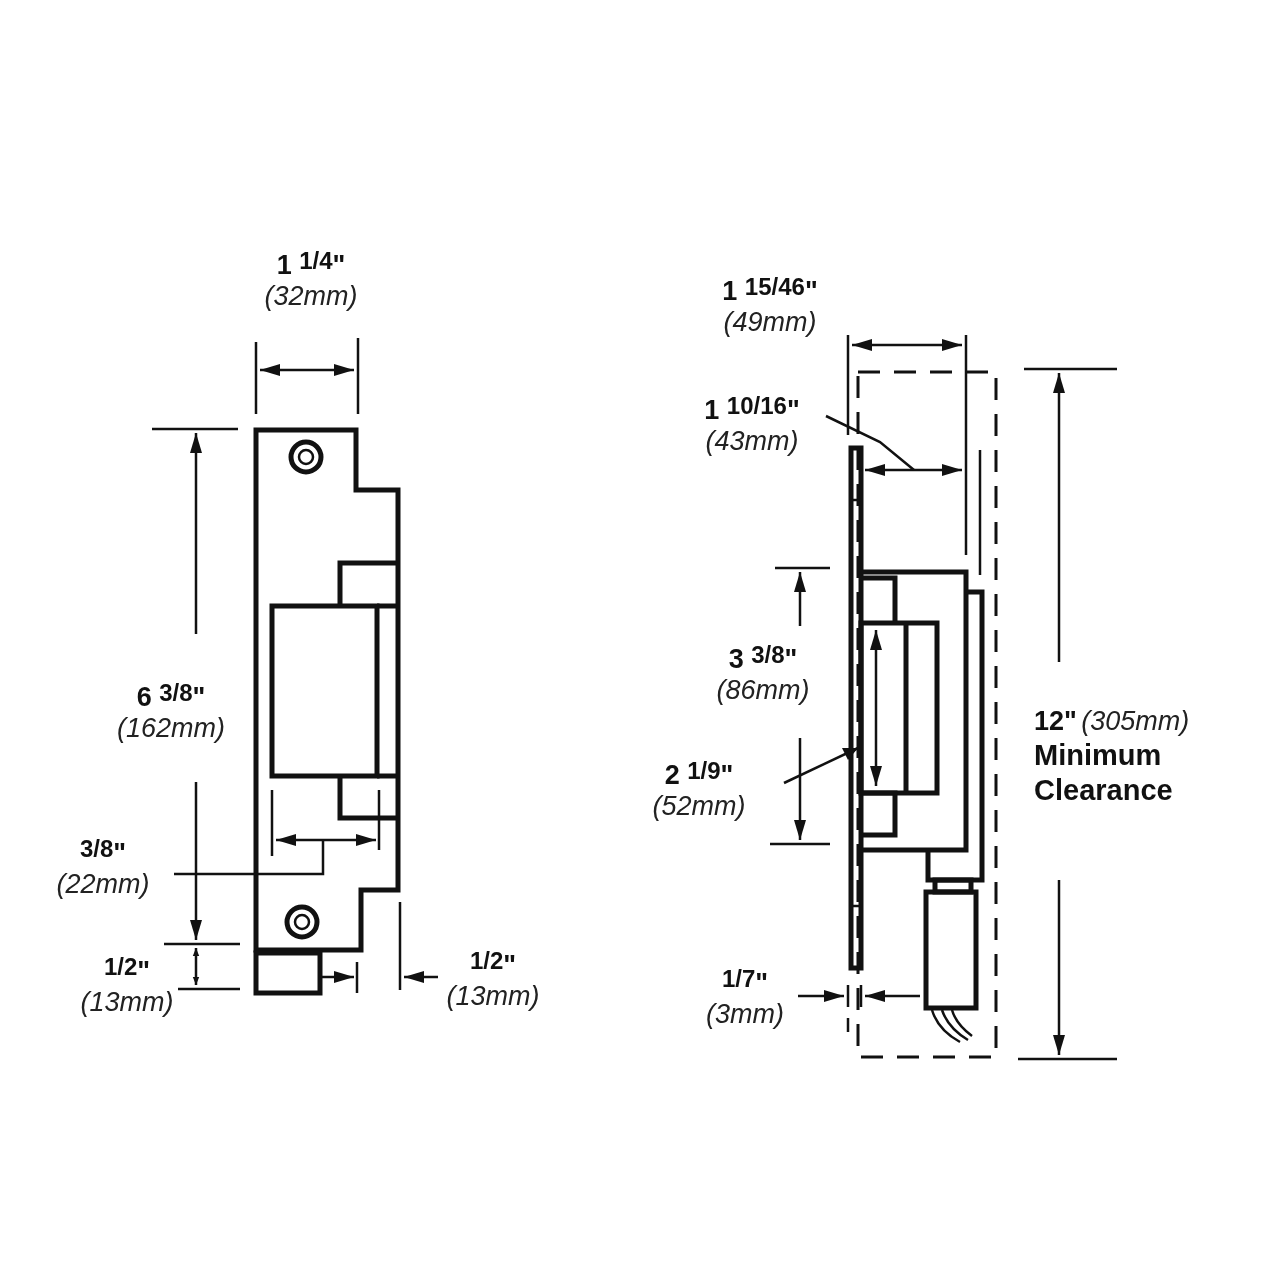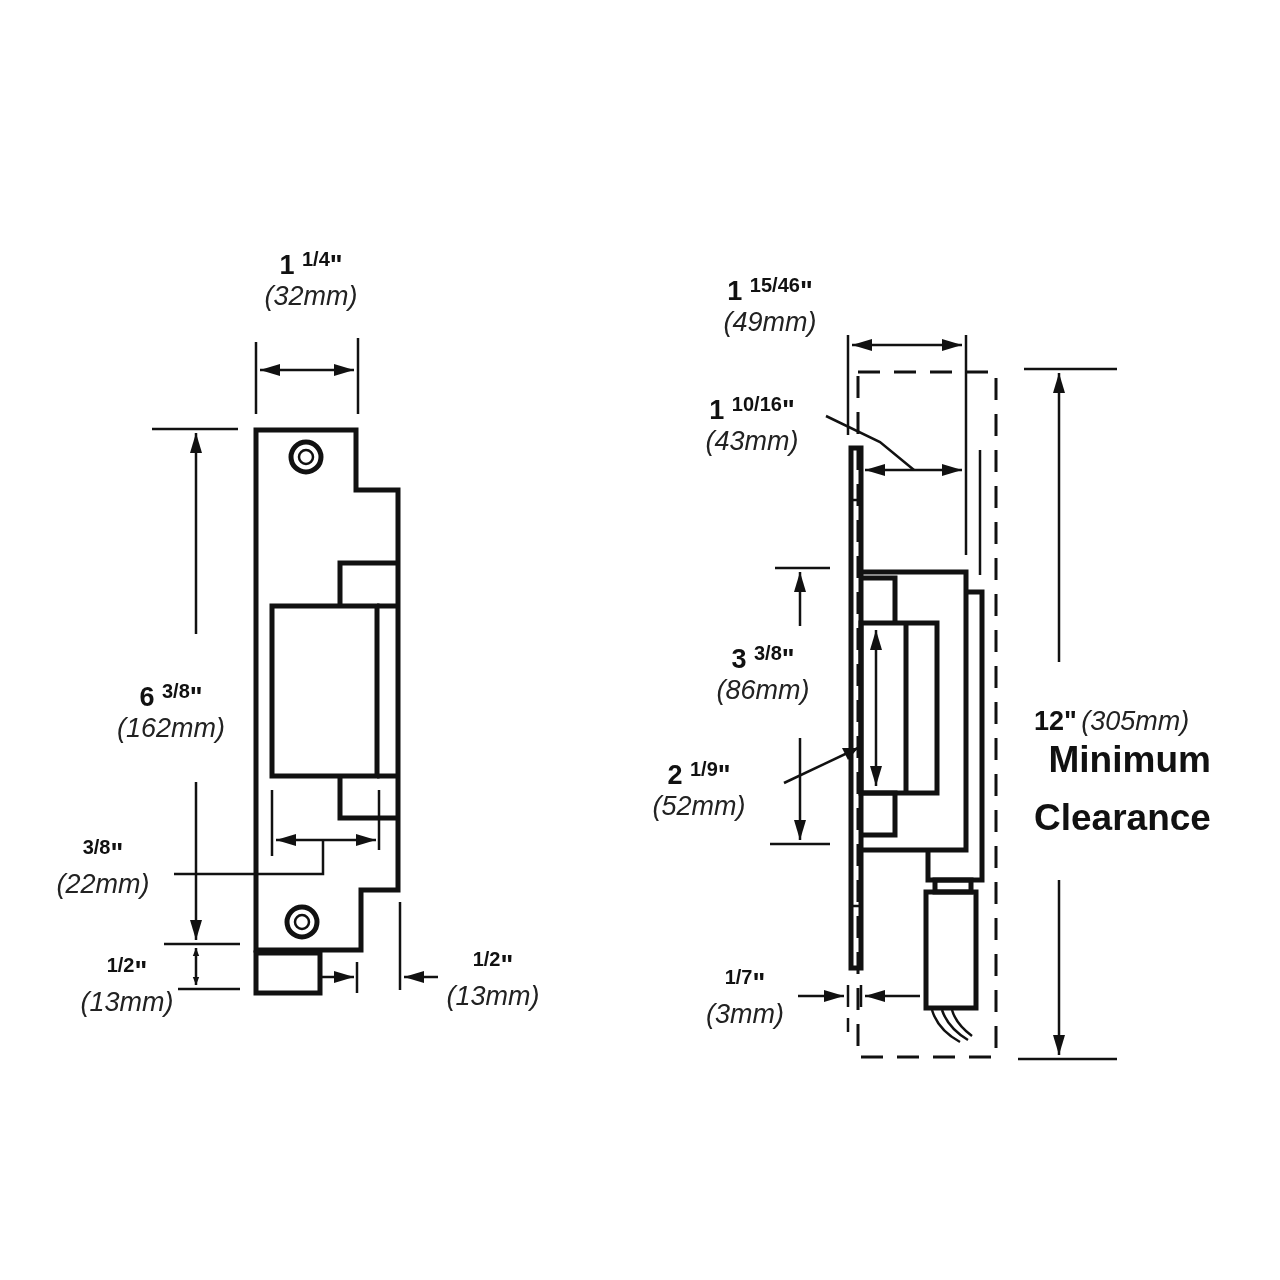--- a/index.html
+++ b/index.html
@@ -5,23 +5,23 @@
     html, body { margin: 0; padding: 0; background: #ffffff; }
     body { width: 1280px; height: 1280px; position: relative; overflow: hidden;
            font-family: "Liberation Sans", sans-serif; color: #111; }
     svg { position: absolute; left: 0; top: 0; }
     .ln { stroke: #111; stroke-width: 5; fill: none; }
     .thin { stroke: #111; stroke-width: 2.5; fill: none; }
     .dim { stroke: #111; stroke-width: 2.5; fill: none; }
     .dash { stroke: #111; stroke-width: 3; fill: none; stroke-dasharray: 22 14; }
     .lbl { position: absolute; text-align: center; white-space: nowrap; line-height: 1; }
     .imp { font-weight: bold; font-size: 27px; }
-    .imp sup { font-size: 20px; position: relative; top: -3px; vertical-align: top; }
+    .imp sup { font-size: 24px; position: relative; top: -3px; vertical-align: top; }
     .mm { font-style: italic; font-size: 27px; color: #222; margin-top: 4px; display:block; }
-    .bold { font-weight: bold; font-size: 37px; text-align: right; }
+    .bold { font-weight: bold; font-size: 29px; }
   </style>
 </head>
 <body>
 
 <svg width="1280" height="1280" viewBox="0 0 1280 1280">
   <defs>
     <marker id="ah" viewBox="0 0 10 10" refX="10" refY="5" markerWidth="8" markerHeight="8" orient="auto-start-reverse" markerUnits="userSpaceOnUse">
       <path d="M0,1 L10,5 L0,9 z" fill="#111"></path>
     </marker>
     <marker id="ahL" viewBox="0 0 20 12" refX="20" refY="6" markerWidth="20" markerHeight="12" orient="auto-start-reverse" markerUnits="userSpaceOnUse">
@@ -178,14 +178,14 @@
   <span class="imp"><sup>1/7</sup>"</span>
   <span class="mm">(3mm)</span>
 </div>
 
 <div class="lbl" style="left:1034px; top:708px; text-align:left;">
   <div>
     <span class="imp">12"</span>
     <span class="mm" style="display:inline;">(305mm)</span>
   </div>
   <div class="bold" style="margin-top:6px;">Minimum</div>
-  <div class="bold" style="margin-top:21px;">Clearance</div>
+  <div class="bold" style="margin-top:6px;">Clearance</div>
 </div>
 
 </body></html>

